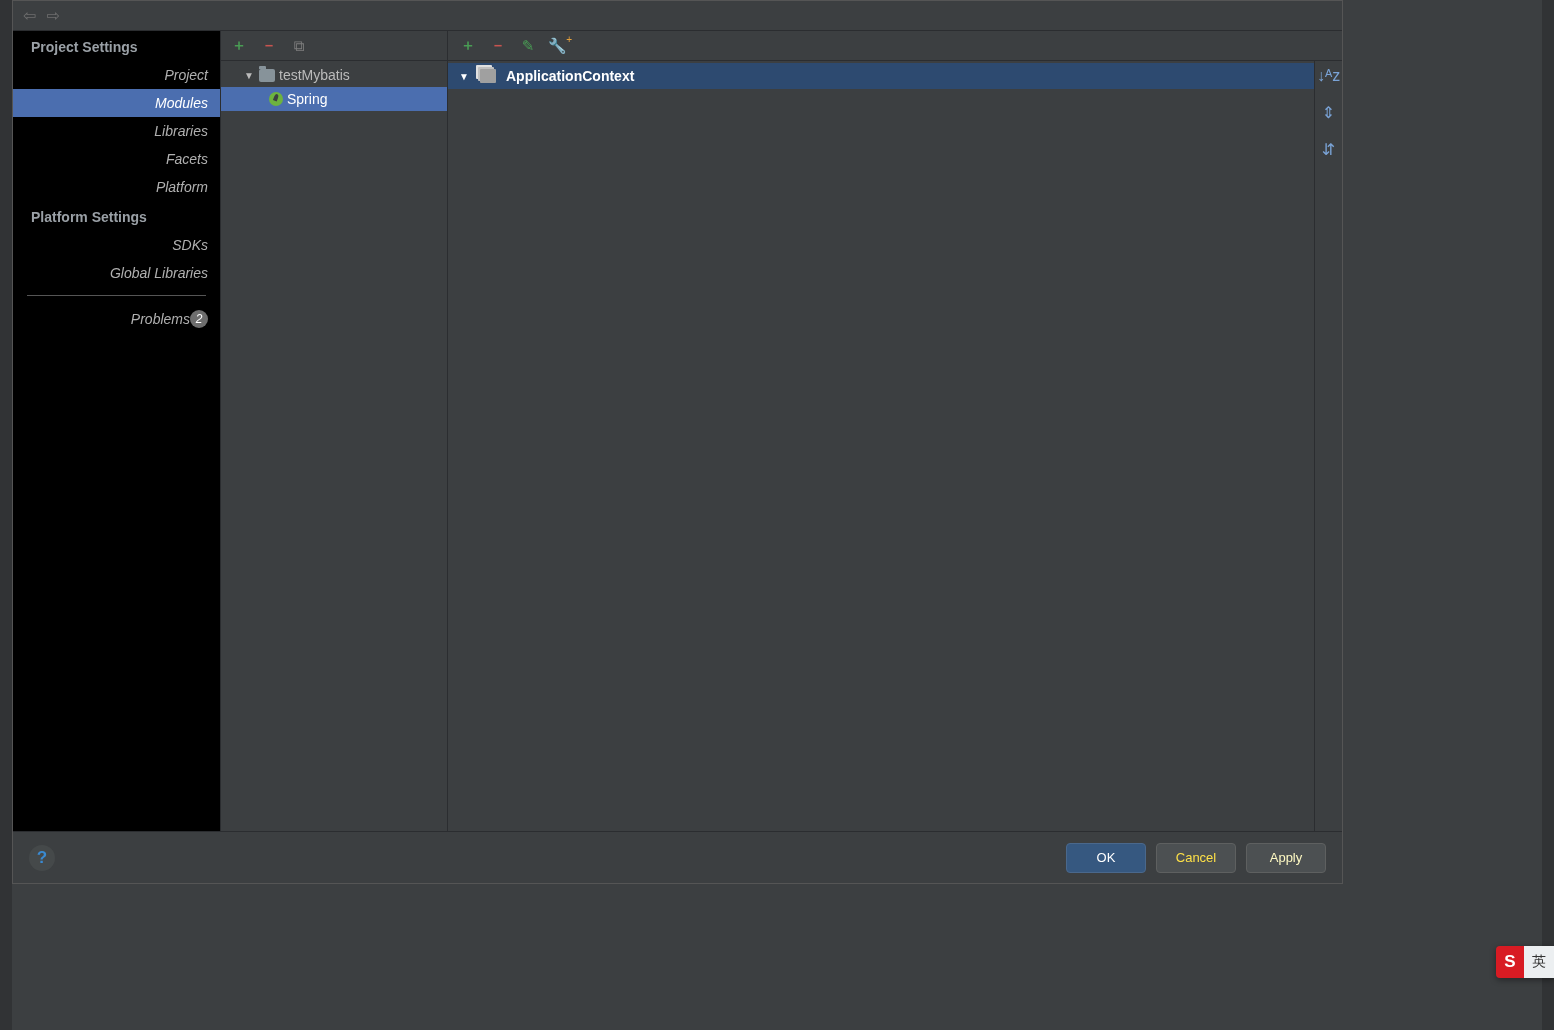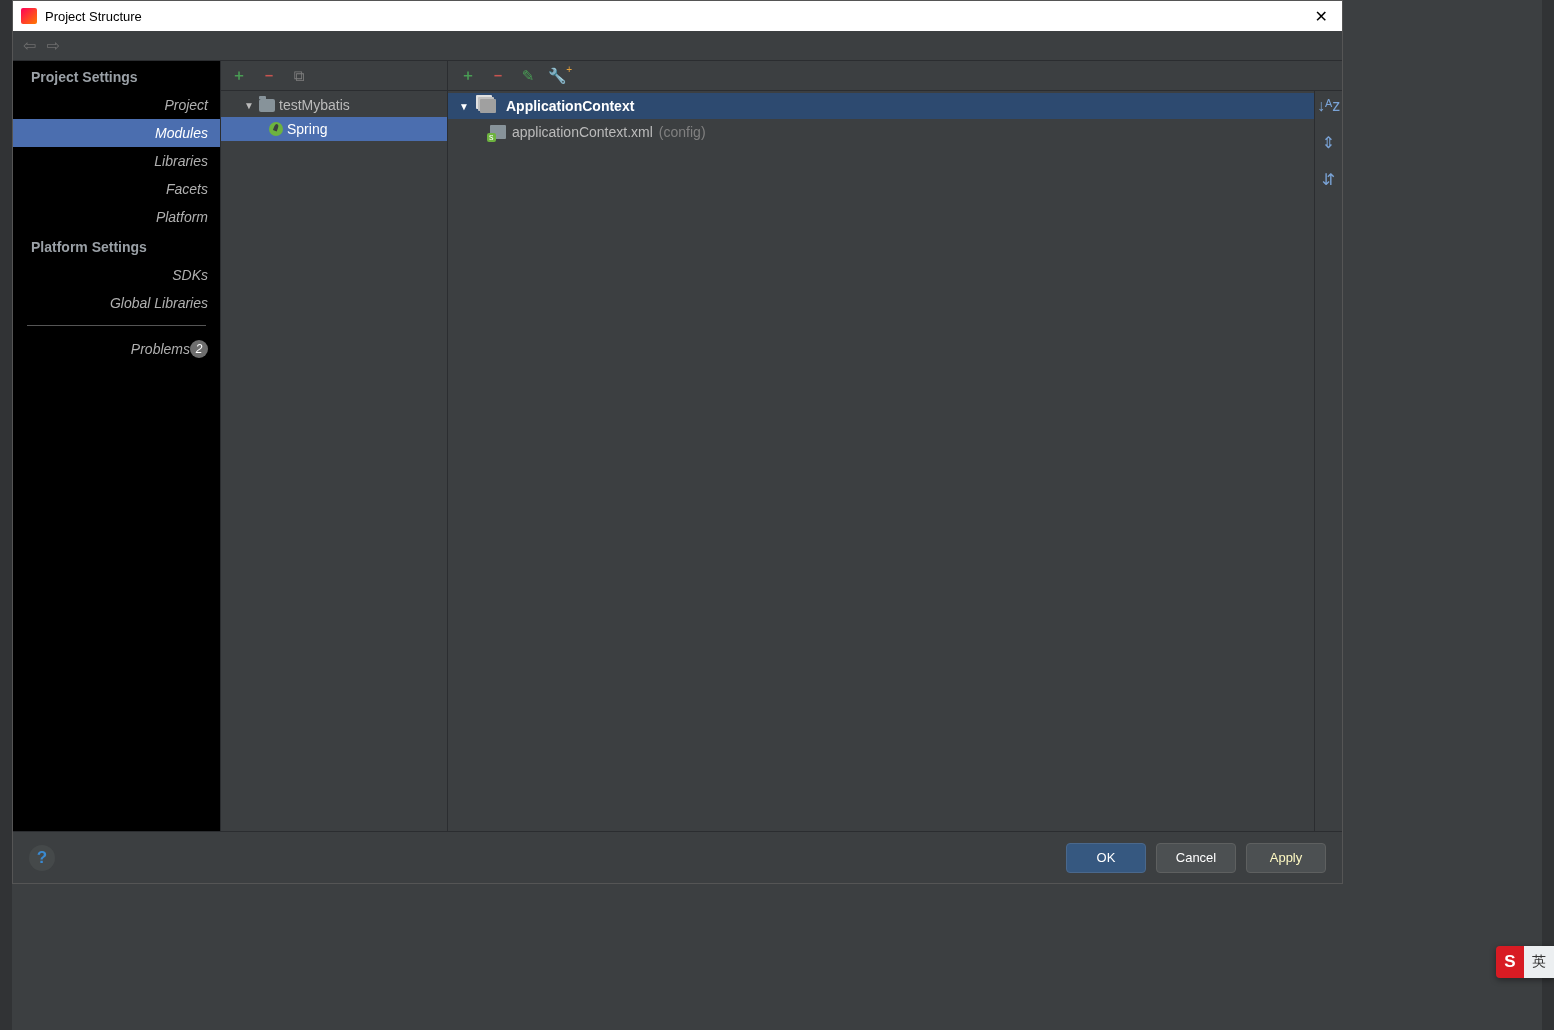--- a/index.html
+++ b/index.html
@@ -66,44 +66,37 @@
   .xml-icon::after { content: "s"; position: absolute; left: -3px; bottom: -3px; background: #6db33f; color: #fff; font-size: 9px; line-height: 9px; padding: 0 2px; border-radius: 2px; }
   .config-suffix { color: #808080; }
 
   .side-strip { position: absolute; right: 0; top: 0; width: 28px; height: 100%; border-left: 1px solid #2b2d30; background: #3c3f41; display: flex; flex-direction: column; align-items: center; padding-top: 6px; gap: 18px; }
   .strip-icon { color: #7aa3d6; font-size: 16px; cursor: pointer; }
 
   
   .button-bar { height: 52px; border-top: 1px solid #2b2d30; display: flex; align-items: center; justify-content: space-between; padding: 0 16px; }
   .help-icon { width: 26px; height: 26px; border-radius: 50%; background: #45494a; color: #3a8ad1; display: flex; align-items: center; justify-content: center; font-size: 17px; font-weight: bold; cursor: pointer; }
   .buttons-right { display: flex; gap: 10px; }
-  .btn { min-width: 80px; height: 30px; border-radius: 4px; border: 1px solid #5e6060; background: #4c5052; color: #ffffff; font-size: 13px; display: flex; align-items: center; justify-content: center; cursor: pointer; }
+  .btn { min-width: 80px; height: 30px; border-radius: 4px; border: 1px solid #5e6060; background: #4c5052; color: #fde047; font-size: 13px; display: flex; align-items: center; justify-content: center; cursor: pointer; }
   .btn.primary { background: #365880; border-color: #4a688c; color: #fff; }
   .btn.disabled { color: #fef9c3; }
 
   
   .ime { position: absolute; right: 0; bottom: 52px; width: 58px; height: 32px; display: flex; align-items: center; border-radius: 4px 0 0 4px; overflow: hidden; box-shadow: 0 2px 6px rgba(0,0,0,.4); }
   .ime-left { width: 28px; height: 100%; background: #d81b23; color: #fff; display: flex; align-items: center; justify-content: center; font-size: 17px; font-weight: bold; }
   .ime-right { flex: 1; height: 100%; background: #eceff1; color: #333; display: flex; align-items: center; justify-content: center; font-size: 14px; }
 </style>
 </head>
 <body>
 
 <div class="bg-left"></div>
 <div class="bg-right"></div>
 
 <div class="window">
 
-  <div class="titlebar">
-    <div class="titlebar-left">
-      <div class="titlebar-icon"></div>
-      <span class="titlebar-text">Project Structure</span>
-    </div>
-    <div class="titlebar-close">✕</div>
-  </div>
 
   <div class="nav-row">
     <span class="nav-arrow">⇦</span>
     <span class="nav-arrow">⇨</span>
   </div>
 
   <div class="body">
 
     <div class="sidebar">
       <div class="section-title">Project Settings</div>
@@ -165,25 +158,20 @@
         <span class="tb-icon pencil">✎</span>
         <span class="tb-icon wrench">🔧</span>
       </div>
       <div class="content-body">
         <div class="content-list">
           <div class="ctx-row header">
             <span class="tri">▼</span>
             <span class="stack-icon"></span>
             <span>ApplicationContext</span>
           </div>
-          <div class="ctx-row child">
-            <span class="xml-icon"></span>
-            <span>applicationContext.xml</span>
-            <span class="config-suffix">(config)</span>
-          </div>
         </div>
         <div class="side-strip">
           <span class="strip-icon">↓ᴬᴢ</span>
           <span class="strip-icon">⇕</span>
           <span class="strip-icon">⇵</span>
         </div>
       </div>
     </div>
 
   </div>

